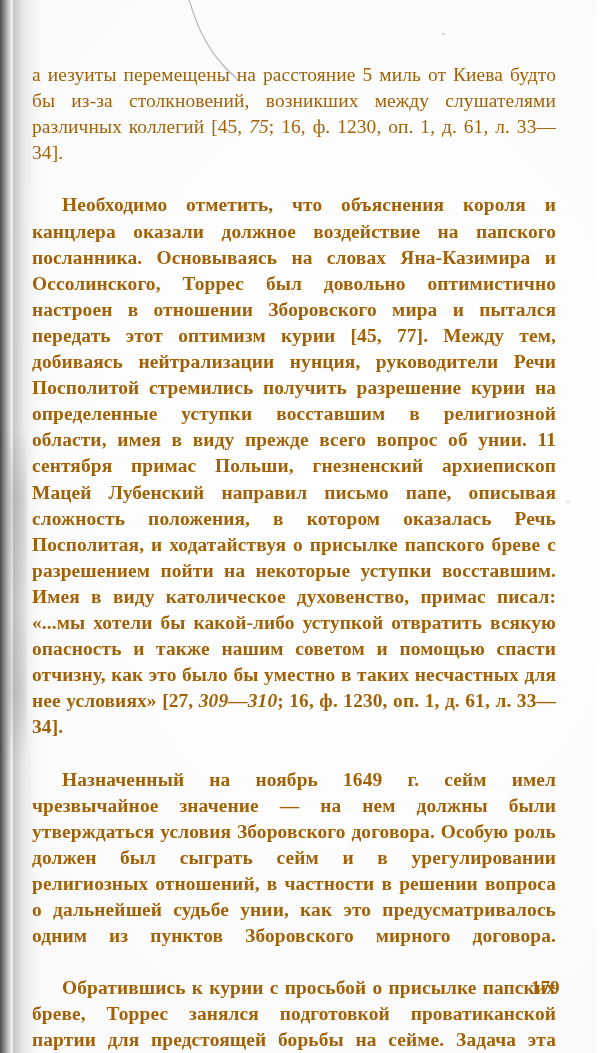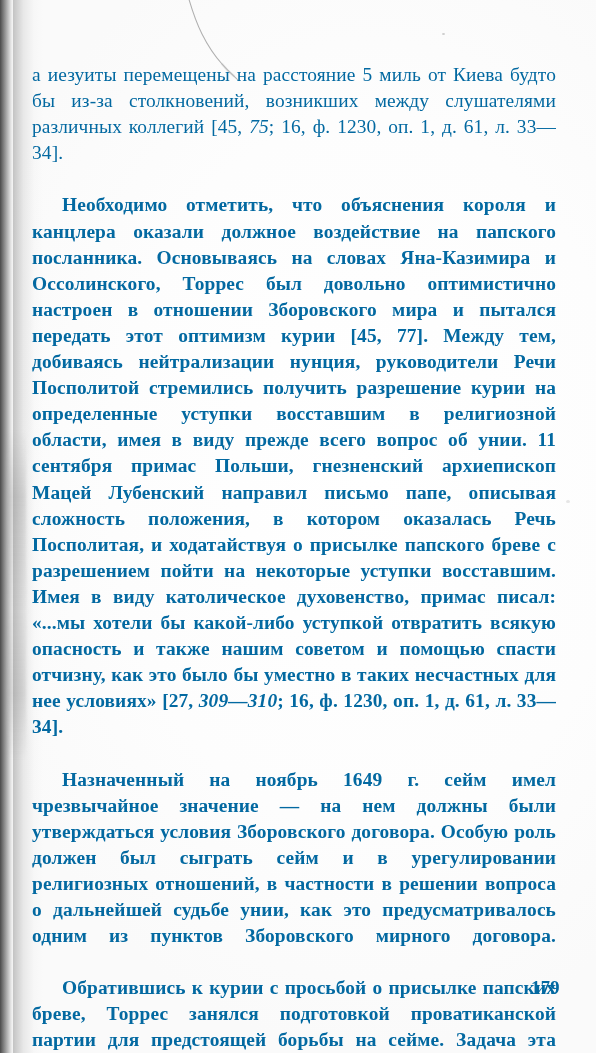--- a/index.html
+++ b/index.html
@@ -8,21 +8,21 @@
     background: #ffffff;
   }
 
   #page {
     position: relative;
     width: 596px;
     height: 1053px;
     overflow: hidden;
     background: #fdfdfd;
     font-family: "Liberation Serif", "DejaVu Serif", serif;
-    color: #0369a1;
+    color: #a16207;
   }
 
   
   .paper-tone {
     position: absolute;
     inset: 0;
     background:
       radial-gradient(ellipse 70% 55% at 62% 45%, #ffffff 0%, #fdfdfd 62%, #fafafa 100%);
     pointer-events: none;
   }

